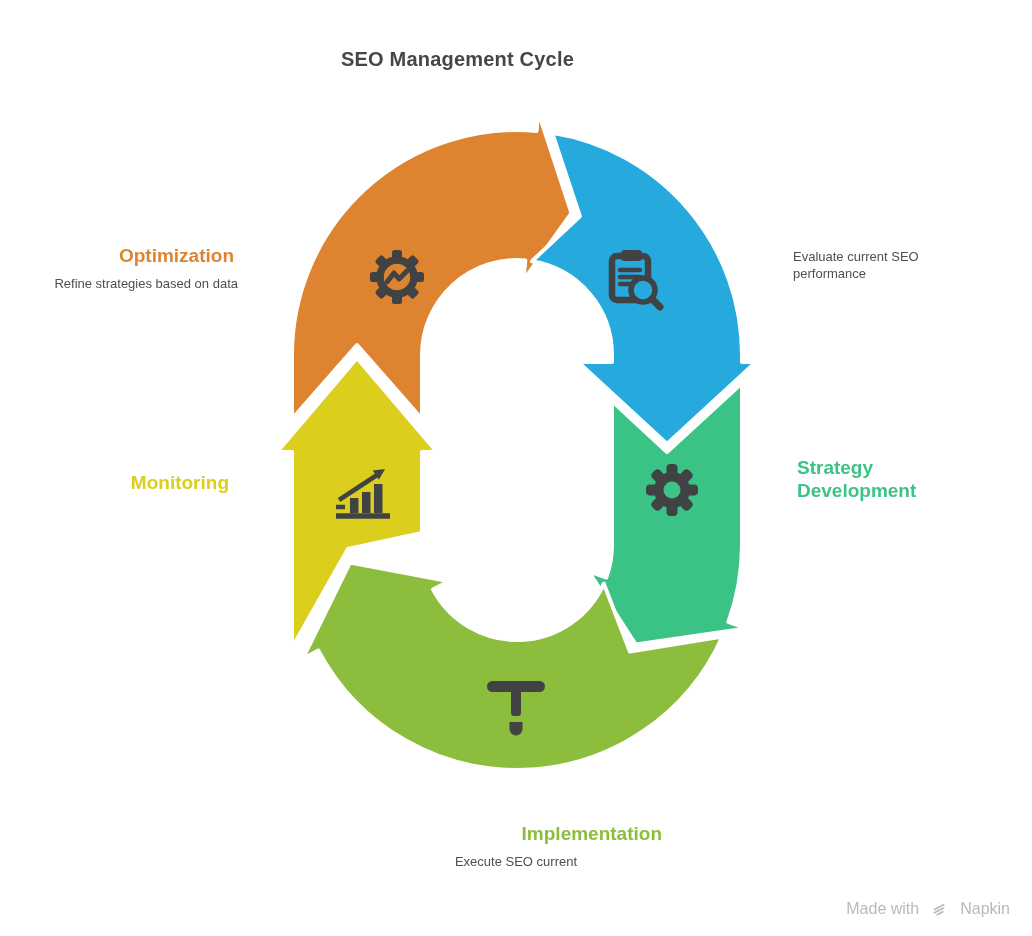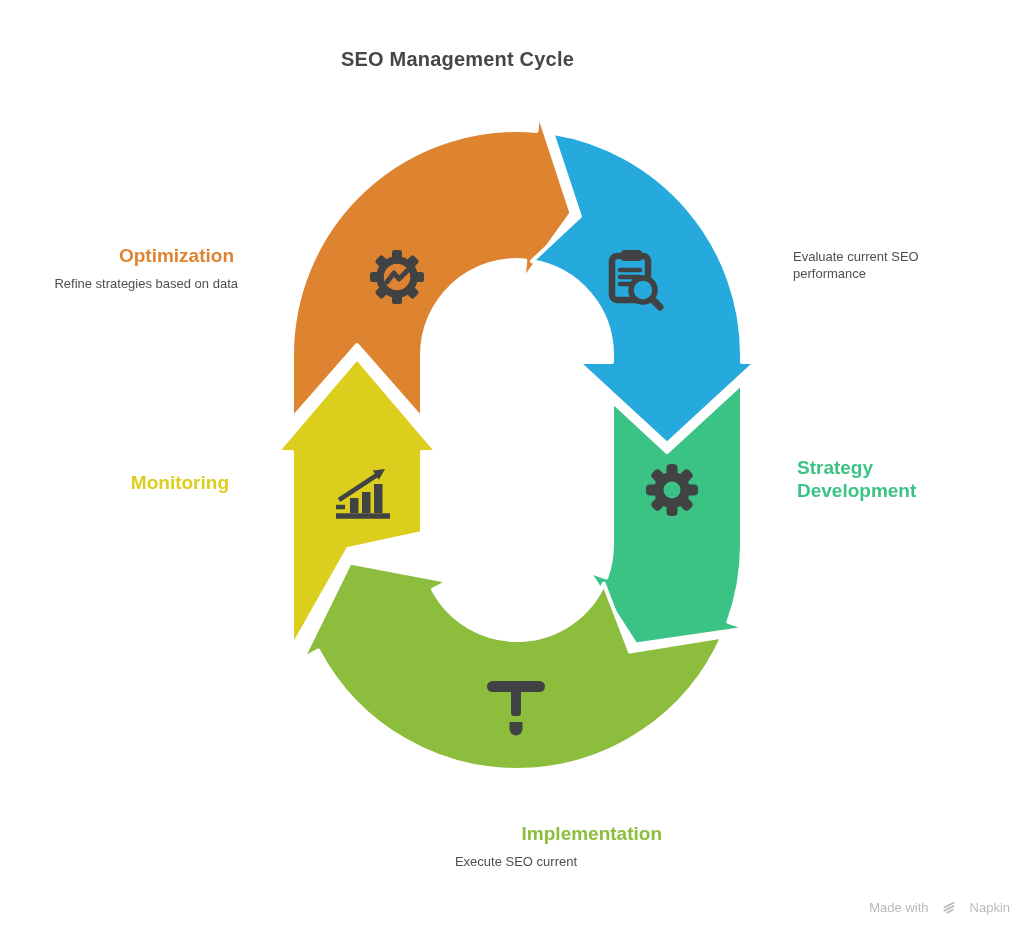--- a/index.html
+++ b/index.html
@@ -23,21 +23,21 @@
   .step-strategy h3{color:var(--c1,#3BC385);max-width:150px;}
   .step-implementation{left:366px;top:818px;width:300px;text-align:center;}
   .step-implementation h3{color:var(--c2,#8DBD3C);text-align:right;}
   .step-monitoring{right:799px;top:467px;width:162px;text-align:right;}
   .step-monitoring h3{color:var(--c3,#DCCE1D);}
   .step-monitoring p{text-align:left;}
   .step-optimization{right:794px;top:240px;width:192px;text-align:right;}
   .step-optimization h3{color:var(--c4,#DE8431);}
   .watermark{
     position:absolute;right:22px;top:900px;display:flex;align-items:center;gap:13px;
-    font-size:13px;color:var(--muted,#B7BABC);
+    font-size:16px;color:var(--muted,#B7BABC);
   }
   .seg{stroke:#fff;stroke-width:4;stroke-linejoin:round;}
 </style>
 </head>
 <body>
 
 <div class="stage">
 
   <h1 class="page-title">SEO Management Cycle</h1>
 

